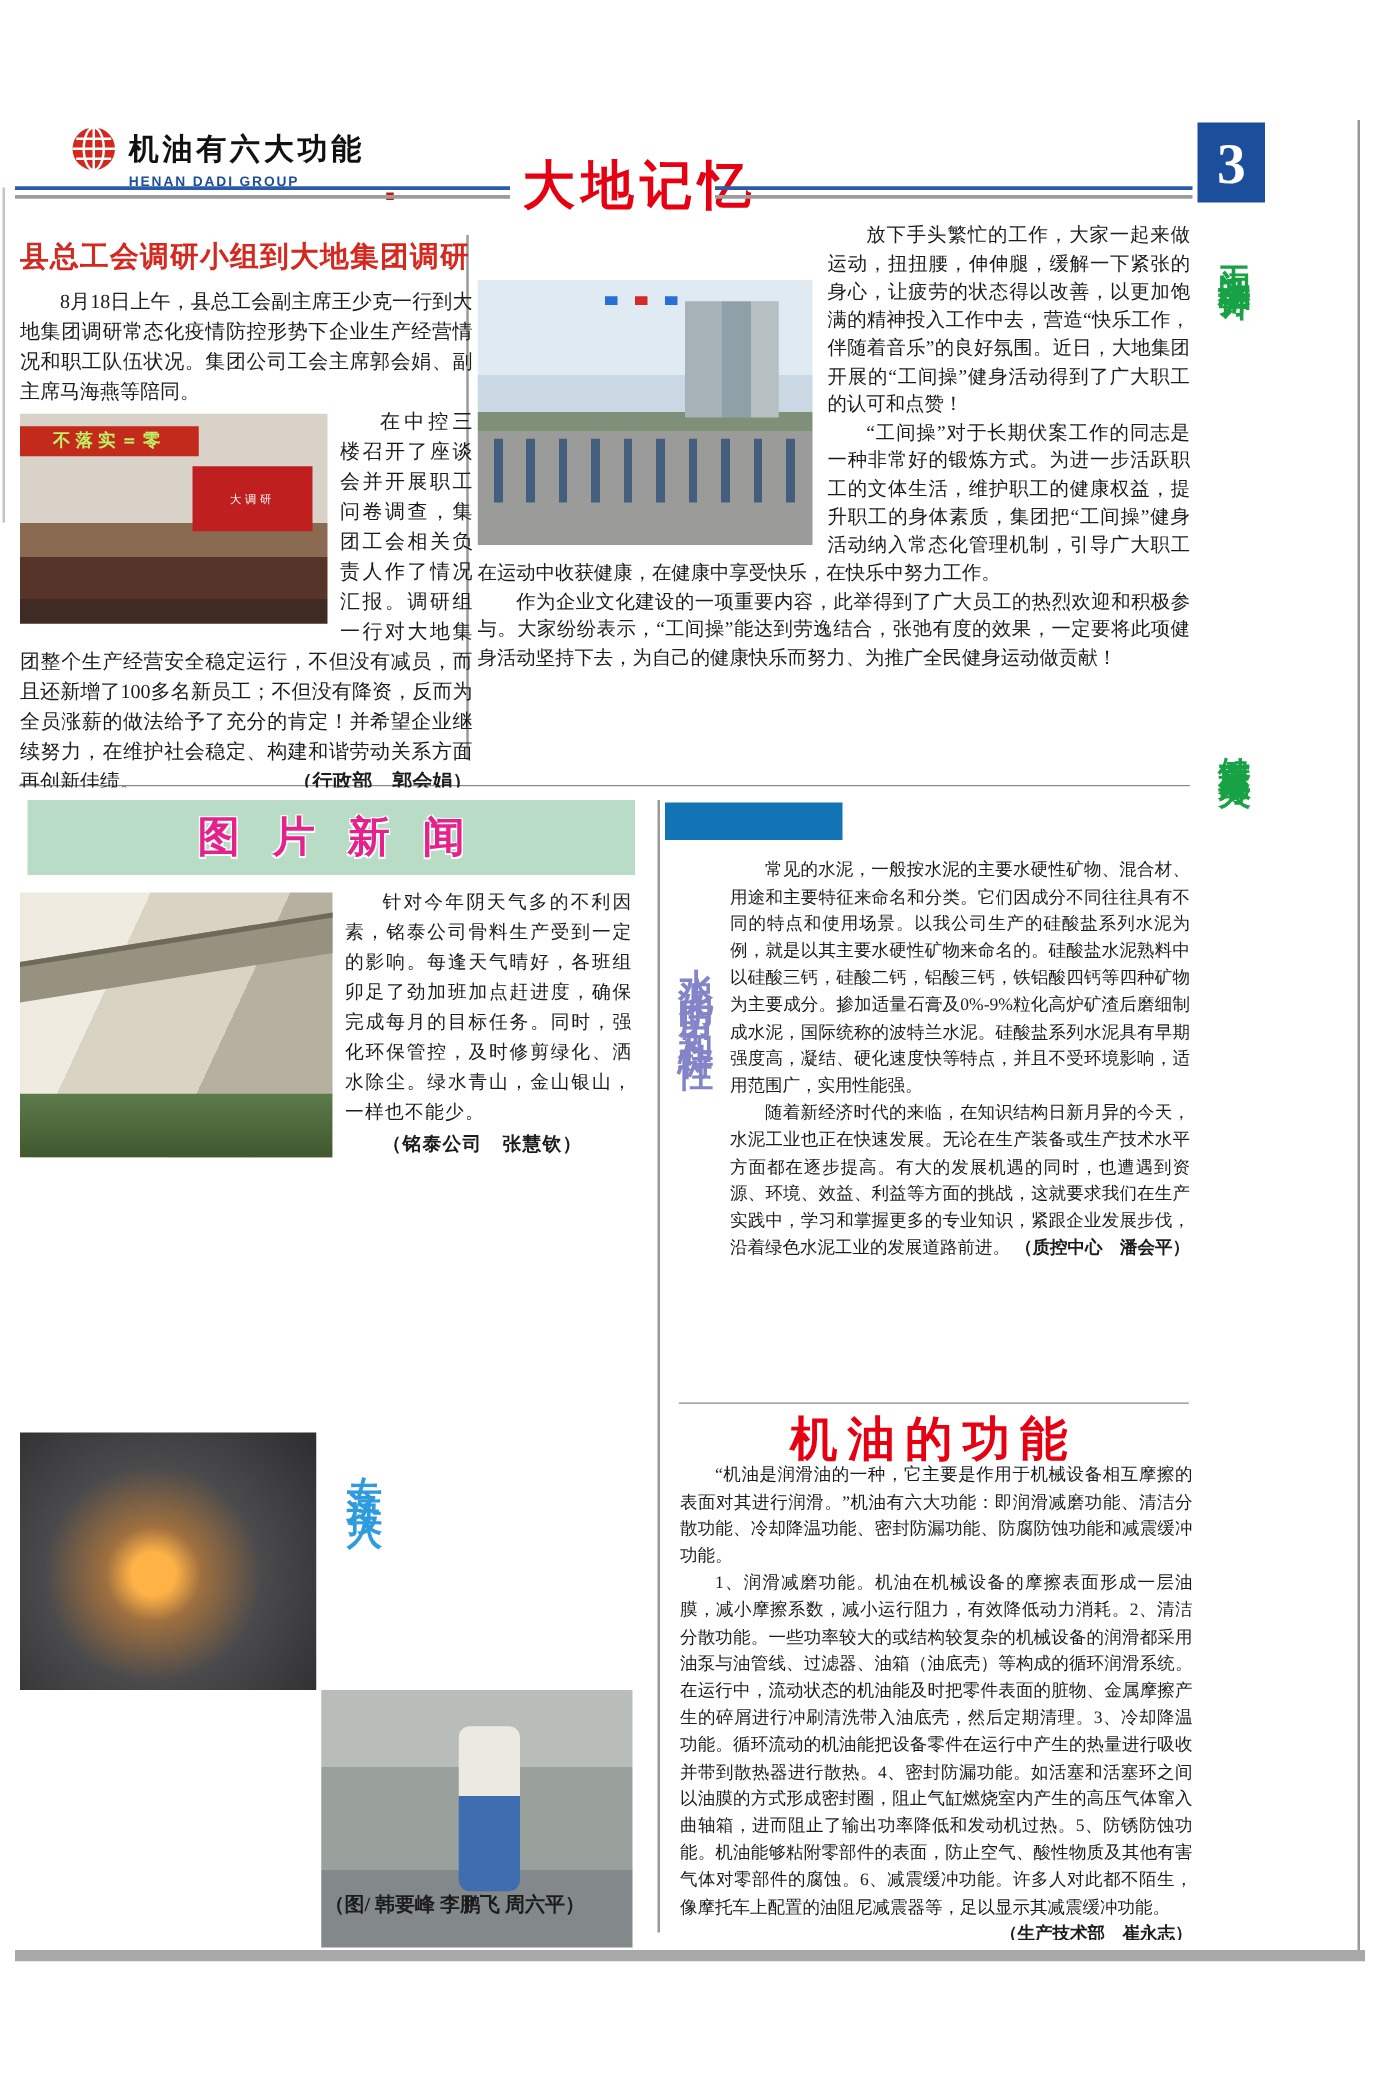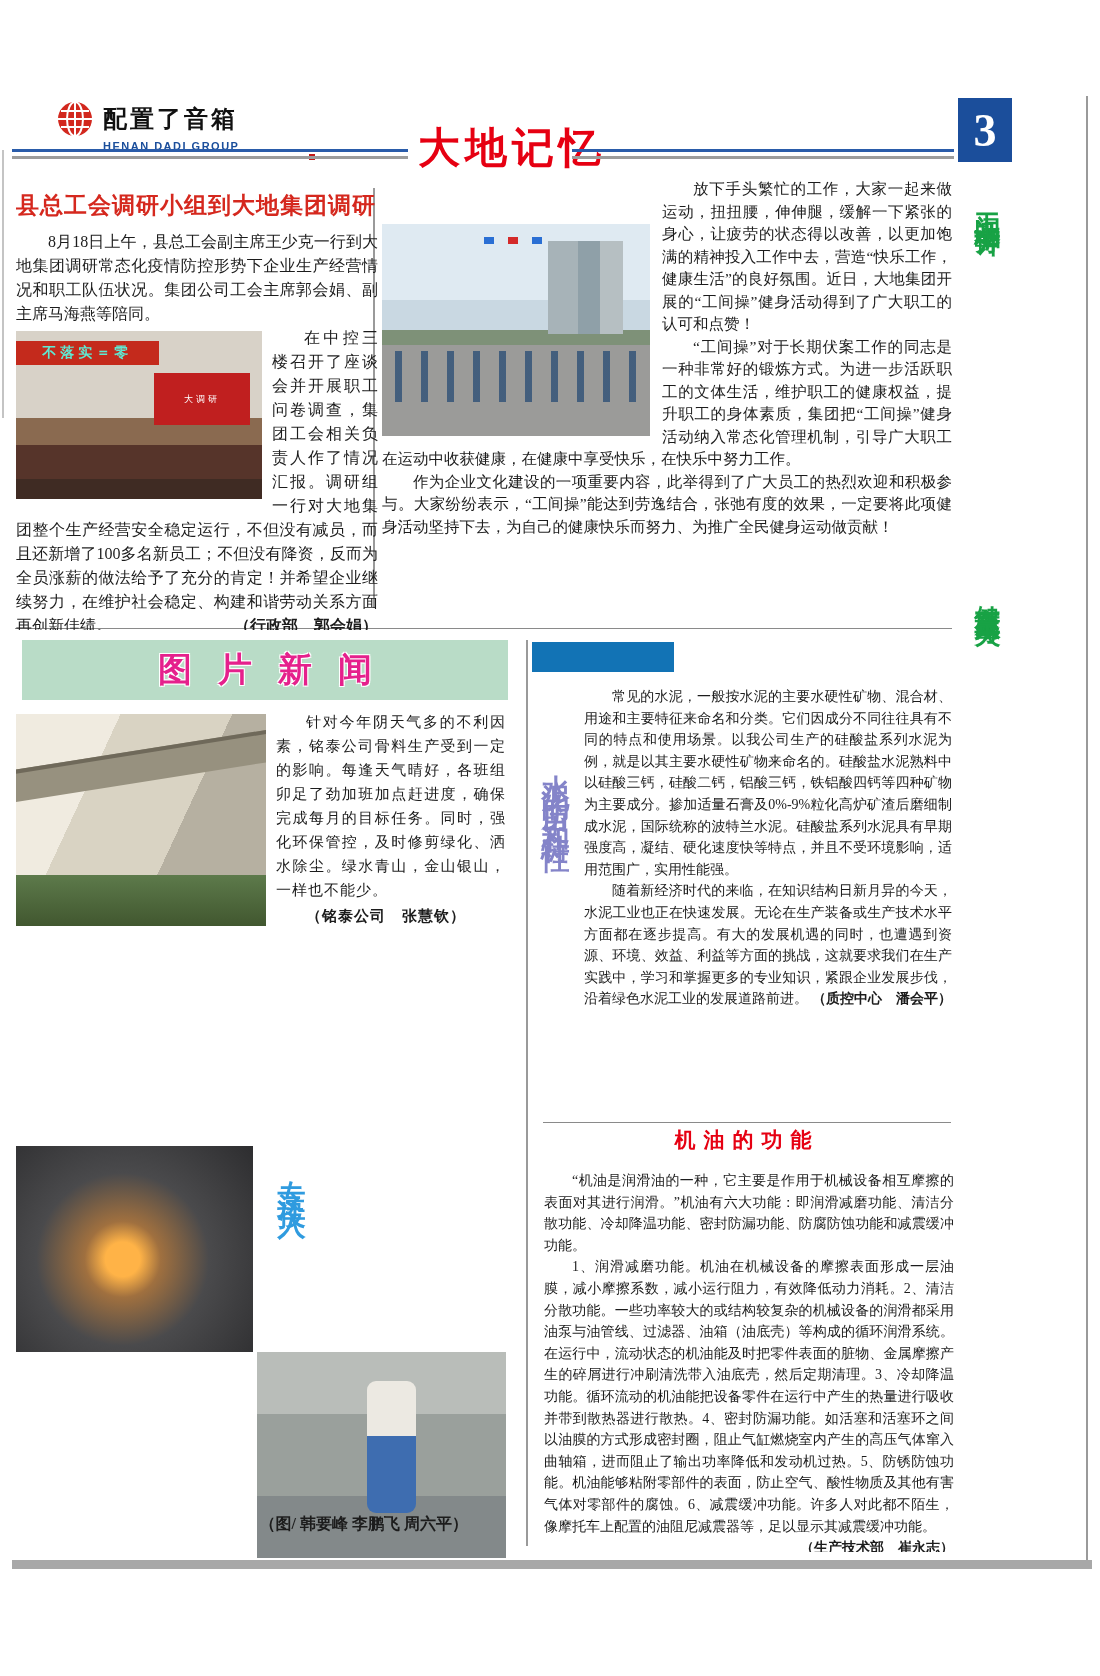--- a/index.html
+++ b/index.html
@@ -51,33 +51,33 @@
   .pn-text{left:276px;top:710px;width:230px;height:226px;overflow:hidden;}
   .pn-text p{font-size:15px;line-height:24px;letter-spacing:1px;text-align:justify;text-indent:2em;}
   .pn-caption{left:16px;top:1514px;width:486px;text-align:right;padding-right:34px;font-weight:bold;font-size:16px;}
   .note-vert{left:272px;top:1158px;writing-mode:vertical-rl;text-orientation:upright;font-size:28px;font-weight:bold;color:#2f9bdf;letter-spacing:10px;font-family:"Liberation Sans","DejaVu Sans",sans-serif;}
 
   
   .bluebox{left:532px;top:642px;width:142px;height:30px;background:#1273b5;}
   .cement-vtitle{left:536px;top:752px;writing-mode:vertical-rl;text-orientation:upright;font-size:28px;font-weight:bold;color:#8484c9;letter-spacing:10px;}
   .cement-body{left:584px;top:686px;width:368px;height:432px;overflow:hidden;}
   .cement-body p,.oil-body p{font-size:14px;line-height:21.6px;text-align:justify;text-indent:2em;}
-  .oil-title{left:543px;top:1126px;width:408px;text-align:center;font-family:"Liberation Sans","DejaVu Sans",sans-serif;font-size:21px;font-weight:bold;color:#e60012;letter-spacing:8px;}
+  .oil-title{left:543px;top:1126px;width:408px;text-align:center;font-family:"Liberation Sans","DejaVu Sans",sans-serif;font-size:38px;font-weight:bold;color:#e60012;letter-spacing:8px;}
   .oil-body{left:544px;top:1170px;width:410px;height:382px;overflow:hidden;}
 
   
   .foot-bar{left:12px;top:1560px;width:1080px;height:9px;background:#a8a8a8;}
   .foot-text{left:28px;top:1582px;width:1060px;display:flex;gap:36px;font-size:16px;white-space:nowrap;}
   .foot-text a{color:#0645ad;text-decoration:underline;}
 
   
   .photo{position:relative;overflow:hidden;background:#ccc;}
   .ph-meeting{float:left;width:246px;height:168px;margin:5px 10px 2px 0;
     background:linear-gradient(180deg,#d8d2c8 0 52%,#8a6a50 52% 68%,#56342a 68% 88%,#3f2b23 88%);}
-  .meet-banner{position:absolute;top:10px;left:0;width:58%;height:24px;background:#c42a1c;color:#5eead4;font-size:14px;font-weight:bold;display:flex;align-items:center;justify-content:center;letter-spacing:4px;}
+  .meet-banner{position:absolute;top:10px;left:0;width:58%;height:24px;background:#c42a1c;color:#bef264;font-size:14px;font-weight:bold;display:flex;align-items:center;justify-content:center;letter-spacing:4px;}
   .meet-screen{position:absolute;top:42px;right:12px;width:96px;height:52px;background:#c01f1f;color:#fff;font-size:9px;display:flex;align-items:center;justify-content:center;letter-spacing:3px;}
   .ph-exercise{float:left;width:268px;height:212px;margin:46px 12px 6px 0;
     background:linear-gradient(180deg,#dfeaf2 0 36%,#c9d8e2 36% 50%,#7e9178 50% 57%,#9b9b99 57%);}
   .ph-exercise .plant{position:absolute;right:10%;top:8%;width:28%;height:44%;background:linear-gradient(90deg,#a7b3b8 0 40%,#8fa0a8 40% 70%,#b6bfc2 70%);}
   .ph-exercise .crowd{position:absolute;left:5%;right:5%;top:60%;height:24%;background:repeating-linear-gradient(90deg,rgba(52,84,120,.85) 0 7px,transparent 7px 26px);}
   .ph-exercise .flag{position:absolute;top:6%;width:10px;height:7px;}
   .ph-agg{background:linear-gradient(115deg,#f0ebe0 0 30%,#d9d3c3 30% 62%,#b6b0a1 62%);}
   .ph-agg .belt{position:absolute;left:-10%;top:16%;width:130%;height:15%;background:#97917f;border-top:4px solid #6f695a;transform:rotate(-9deg);}
   .ph-agg .green{position:absolute;bottom:0;left:0;right:0;height:24%;background:linear-gradient(180deg,#5d7a4b,#41572f);}
   .ph-welding{background:radial-gradient(circle at 45% 55%,#ffb347 0 10%,#a0703f 22%,#4a4a4c 50%,#2d2d2f);}
@@ -94,21 +94,21 @@
       <svg width="38" height="38" viewBox="0 0 38 38">
         <circle cx="19" cy="19" r="17" fill="#d2281e"></circle>
         <g stroke="#fff" stroke-width="2" fill="none">
           <line x1="2" y1="19" x2="36" y2="19"></line>
           <line x1="5" y1="11" x2="33" y2="11"></line>
           <line x1="5" y1="27" x2="33" y2="27"></line>
           <ellipse cx="19" cy="19" rx="8" ry="17"></ellipse>
           <line x1="19" y1="2" x2="19" y2="36"></line>
         </g>
       </svg>
-      <span class="logo-cn">配置了音箱</span>
+      <span class="logo-cn">机油有六大功能</span>
     </div>
     <div class="logo-en">HENAN DADI GROUP</div>
     <div class="logo-rule">
         <span class="red-sq"></span>
       </div>
   </div>
 
   <div class="abs mast-line" id="mast-line-left"></div>
   <div class="abs masthead">大地记忆</div>
   <div class="abs mast-line" id="mast-line-right"></div>
@@ -132,21 +132,21 @@
   </section>
 
   <section class="abs art2">
     <div class="photo ph-exercise">
       <div class="plant"></div>
       <div class="flag" style="left:38%;background:#2a6fd4;"></div>
       <div class="flag" style="left:47%;background:#d42a2a;"></div>
       <div class="flag" style="left:56%;background:#2a6fd4;"></div>
       <div class="crowd"></div>
     </div>
-    <p><span>放下手头繁忙的工作，大家一起来做运动，扭扭腰，伸伸腿，缓解一下紧张的身心，让疲劳的状态得以改善，以更加饱满的精神投入工作中去，营造“快乐工作，健康生活”的良好氛围。近日，大地集团开展的“工间操”健身活动得到了广大职工的认可和点赞！</span></p>
+    <p><span>放下手头繁忙的工作，大家一起来做运动，扭扭腰，伸伸腿，缓解一下紧张的身心，让疲劳的状态得以改善，以更加饱满的精神投入工作中去，营造“快乐工作，伴随着音乐”的良好氛围。近日，大地集团开展的“工间操”健身活动得到了广大职工的认可和点赞！</span></p>
     <p><span>“工间操”对于长期伏案工作的同志是一种非常好的锻炼方式。为进一步活跃职工的文体生活，维护职工的健康权益，提升职工的身体素质，集团把“工间操”健身活动纳入常态化管理机制，引导广大职工在运动中收获健康，在健康中享受快乐，在快乐中努力工作。</span></p>
     <p><span>作为企业文化建设的一项重要内容，此举得到了广大员工的热烈欢迎和积极参与。大家纷纷表示，“工间操”能达到劳逸结合，张弛有度的效果，一定要将此项健身活动坚持下去，为自己的健康快乐而努力、为推广全民健身运动做贡献！</span></p>
 
   </section>
 
   <aside class="abs slogan">
     <div>工间运动十分钟</div>
     <div>健康高效每一天</div>
   </aside>
 

